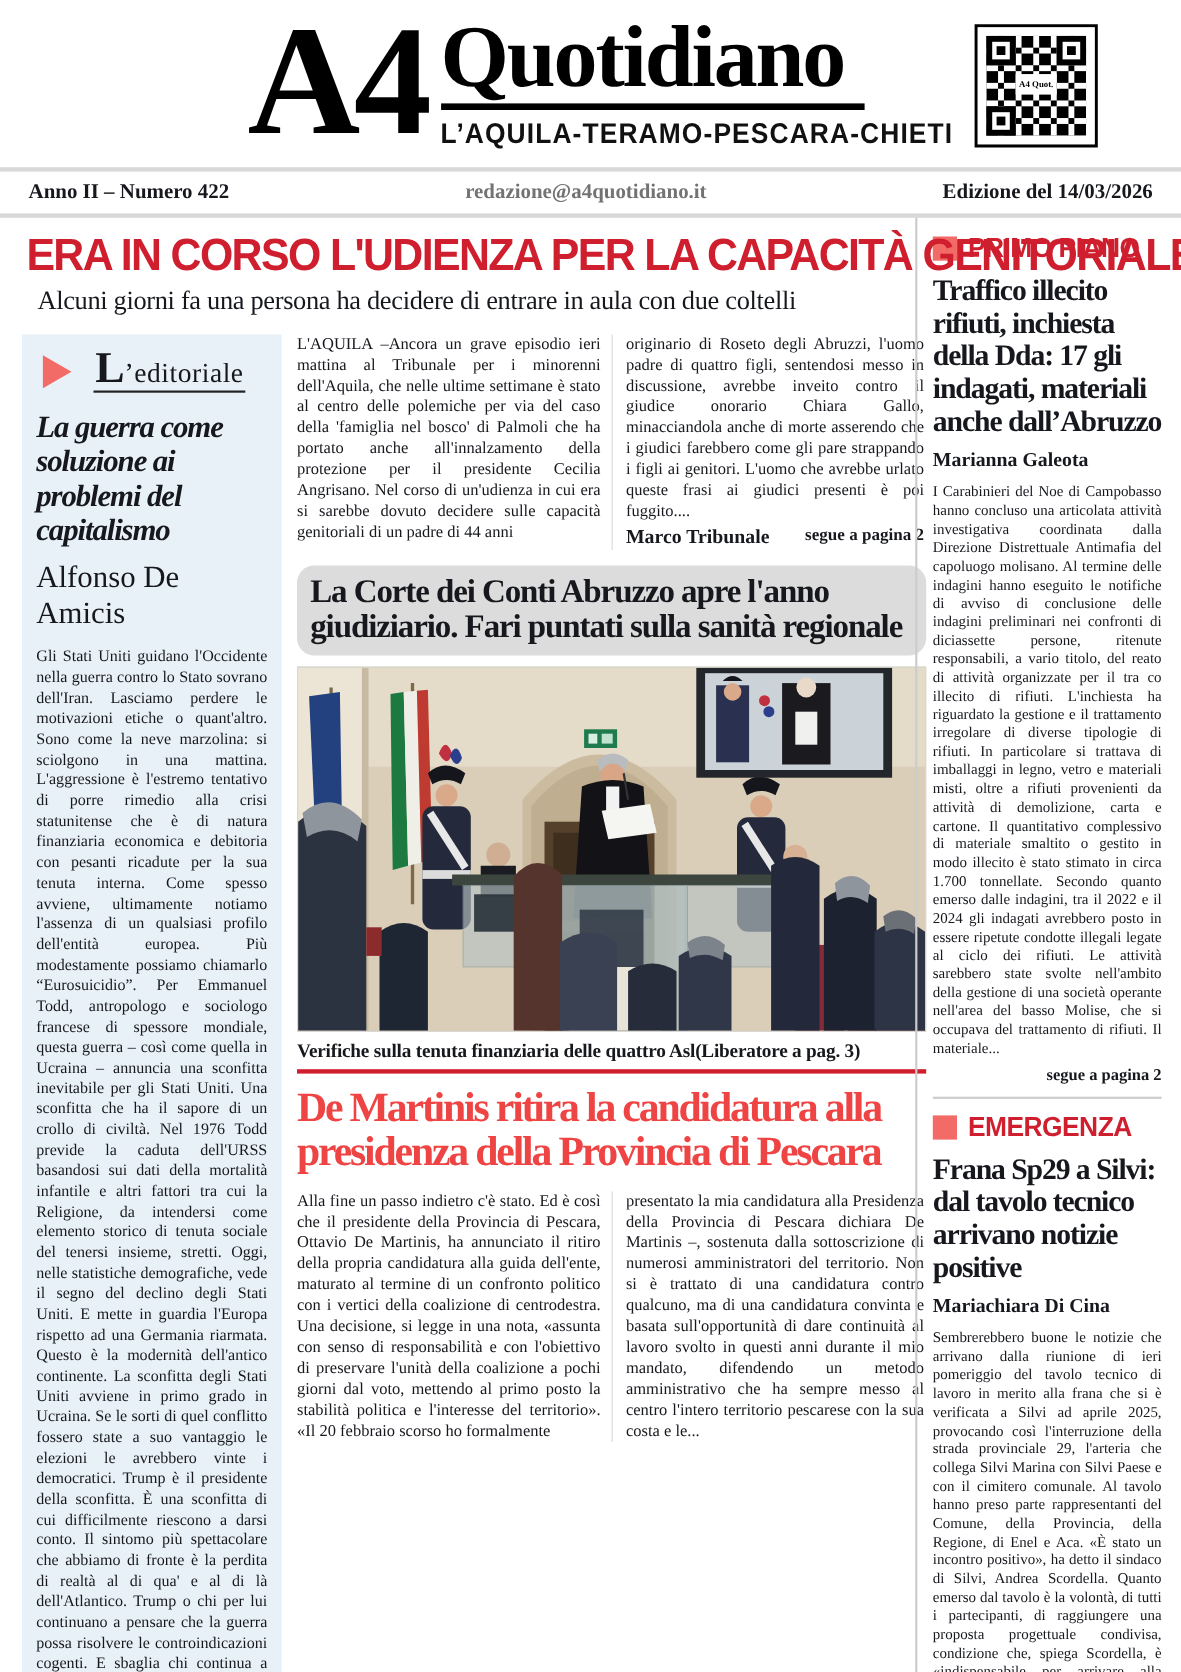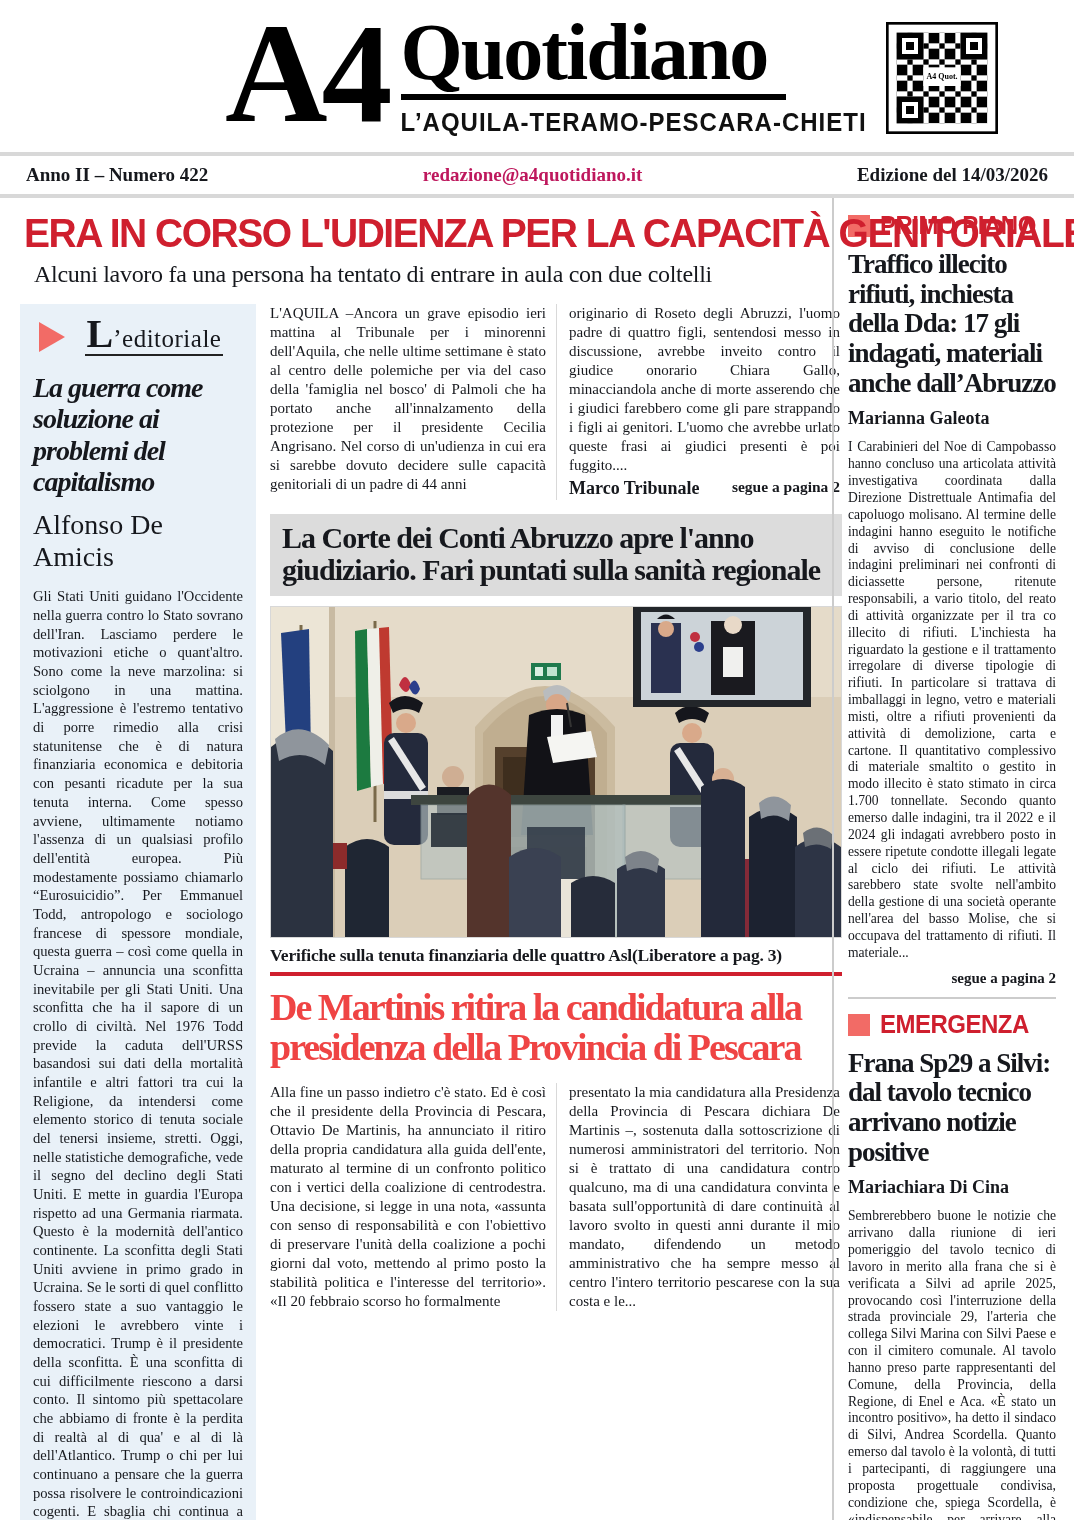--- a/index.html
+++ b/index.html
@@ -29,21 +29,21 @@
     font-size:24px; letter-spacing:1px; color:#111; transform:scaleY(1.08);
   }
   .qr { position:absolute; right:76px; top:22px; width:112px; height:112px; }
 
   
   .dateline {
     height:46px; border-top:4px solid #d8d8d8; border-bottom:4px solid #d8d8d8;
     display:flex; align-items:center; justify-content:space-between;
     padding:0 26px; font-weight:bold; font-size:19px;
   }
-  .dateline a { color:#be185d; text-decoration:none; }
+  .dateline a { color:#737373; text-decoration:none; }
 
   
   .content-row { display:flex; align-items:stretch; }
   .main-area { width:832px; padding:10px 12px 0 20px; }
   .right-col { width:242px; border-left:2px solid #ccc; padding:8px 18px 0 14px; }
 
   
   .kicker {
     font-family:"Liberation Sans", sans-serif; font-weight:bold;
     font-size:39px; line-height:1.0; color:#cf1f2e; letter-spacing:-1.5px;
@@ -81,21 +81,21 @@
   .center-col { width:572px; flex:none; }
   .article-cols { display:flex; }
   .article-col { width:50%; font-size:15px; line-height:1.27; text-align:justify; padding-right:10px; }
   .article-col.second { border-left:1px solid #d9d9d9; padding-left:12px; padding-right:2px; }
   .byline-row { display:flex; justify-content:space-between; font-weight:bold; margin-top:2px; }
   .byline-row .name { font-size:18px; }
   .byline-row .segue { font-size:15.5px; }
 
   .grey-box {
     background:#dcdcdc; margin:14px 0 10px 0; padding:8px 12px 10px 12px;
-    font-weight:bold; font-size:30px; line-height:1.07; letter-spacing:-1px;
+    font-weight:bold; font-size:30px; line-height:1.07; letter-spacing:-1px;border-radius:16px;
   }
   .photo-wrap { border:1px solid #d8d8d8; background:#d8ccb8; }
   .photo-wrap svg { display:block; width:100%; height:330px; }
   .caption { font-weight:bold; font-size:17.5px; margin:7px 0 6px 0; letter-spacing:-0.2px; }
   .red-rule { height:4px; background:#cf1f2e; margin-bottom:12px; }
   .dm-headline {
     font-weight:bold; font-size:38px; line-height:1.03; letter-spacing:-2px;
     margin-bottom:16px; color:#ef4444;
   }
 
@@ -159,21 +159,21 @@
     <span>Anno II – Numero 422</span>
     <a href="#">redazione@a4quotidiano.it</a>
     <span>Edizione del 14/03/2026</span>
   </div>
 
   <div class="content-row">
 
     <div class="main-area">
 
       <div class="kicker">ERA IN CORSO L'UDIENZA PER LA CAPACITÀ GENITORIALE</div>
-      <div class="lead-subhead">Alcuni lavoro fa una persona ha tentato di entrare in aula con due coltelli</div>
+      <div class="lead-subhead">Alcuni giorni fa una persona ha decidere di entrare in aula con due coltelli</div>
 
       <div class="cols-row">
 
         <aside class="editorial">
           <div class="edit-head">
             <span class="tri"></span>
             <span class="edit-label">
               <span class="big-l">L</span><span class="rest">’editoriale</span>
             </span>
           </div>

